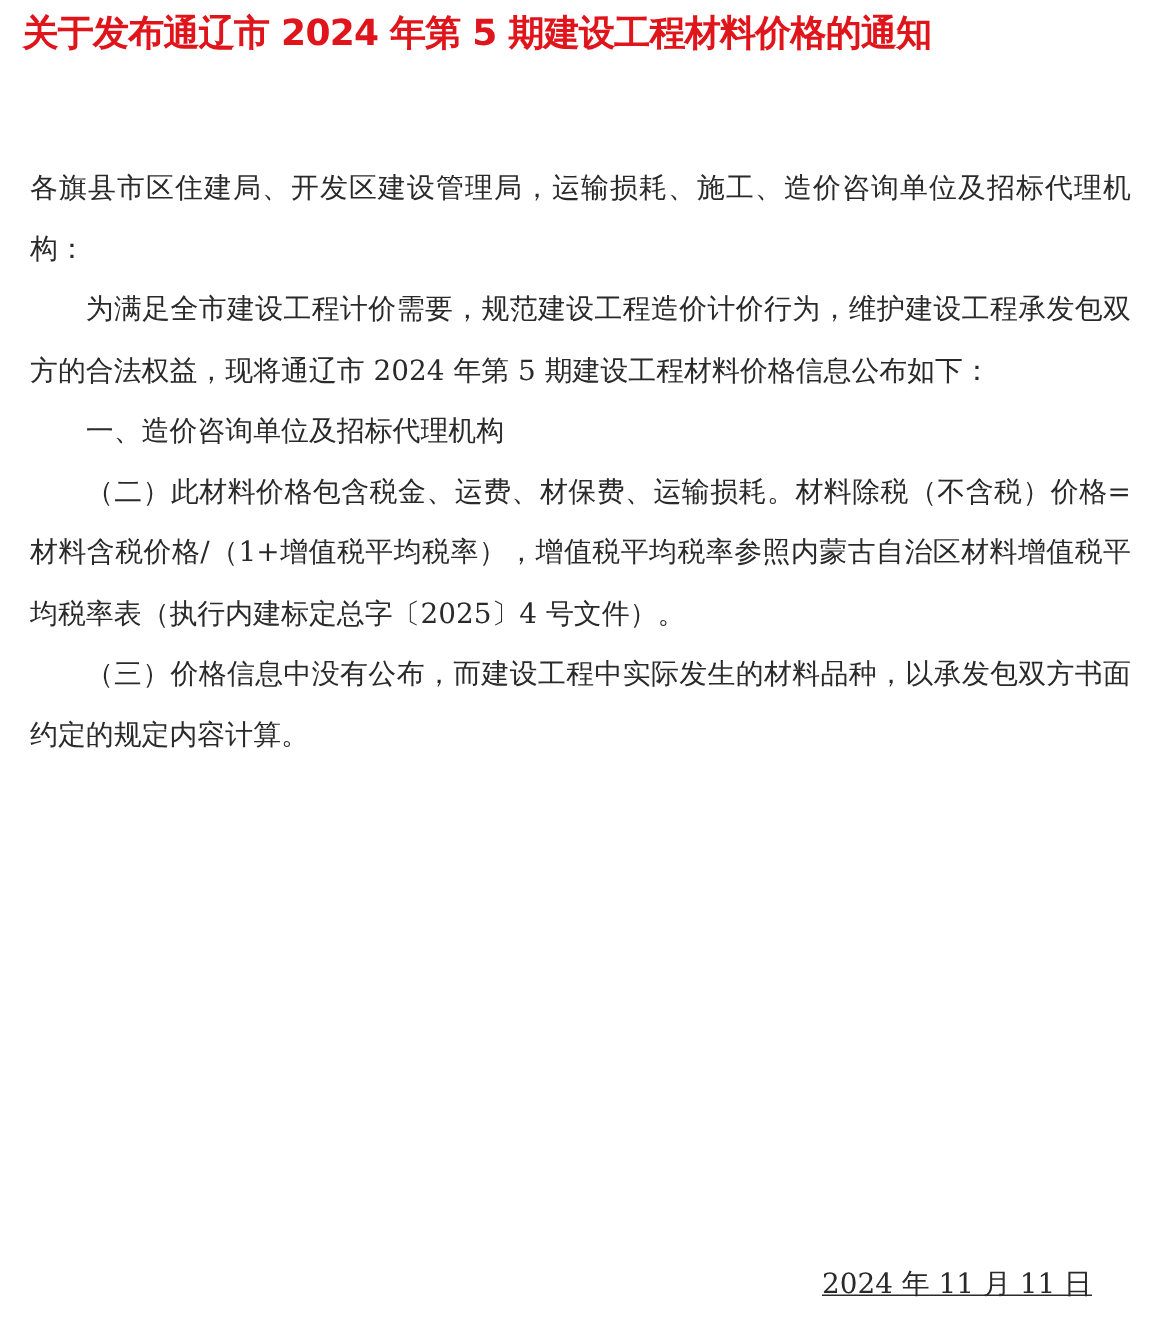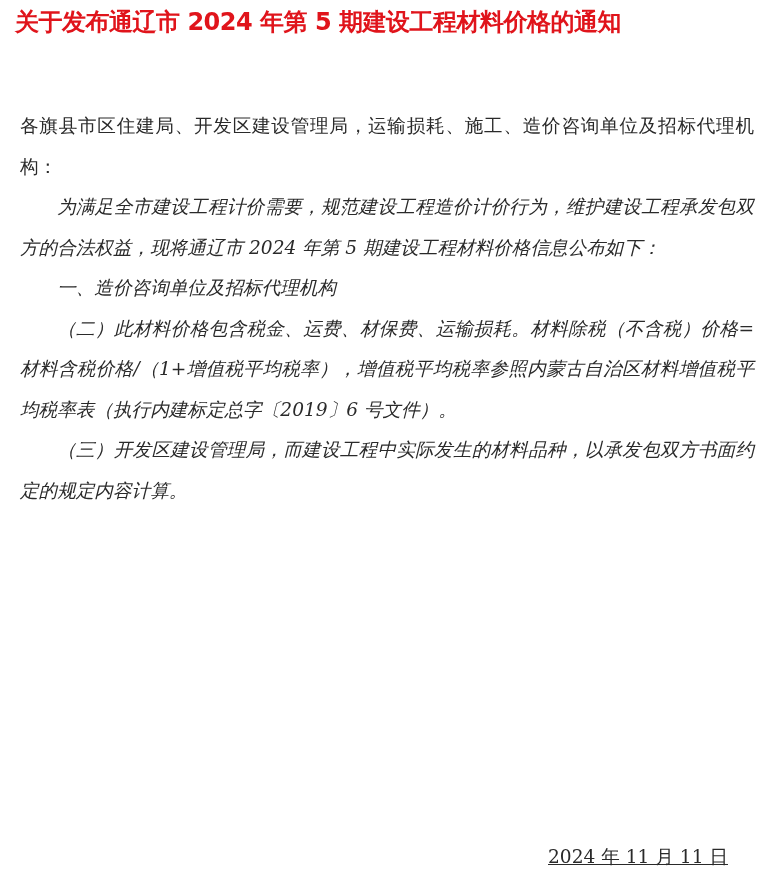--- a/index.html
+++ b/index.html
@@ -38,38 +38,37 @@
       line-height: 40.5px;
       letter-spacing: 0px;
     }
     .para {
       margin: 0;
       text-align: justify;
       text-align-last: left;
     }
     .indent {
       text-indent: 2em;
-      font-style: italic;
     }
     .date {
       position: absolute;
       left: 548px;
       top: 842px;
       font-size: 18.6px;
       line-height: 30px;
       white-space: nowrap;
       text-decoration: underline;
     }
   </style>
 </head>
 <body>
 
 <div class="title">关于发布通辽市 2024 年第 5 期建设工程材料价格的通知</div>
 
 <div class="body">
   <p class="para">各旗县市区住建局、开发区建设管理局，运输损耗、施工、造价咨询单位及招标代理机构：</p>
   <p class="para indent">为满足全市建设工程计价需要，规范建设工程造价计价行为，维护建设工程承发包双方的合法权益，现将通辽市 2024 年第 5 期建设工程材料价格信息公布如下：</p>
   <p class="para indent">一、造价咨询单位及招标代理机构</p>
-  <p class="para indent">（二）此材料价格包含税金、运费、材保费、运输损耗。材料除税（不含税）价格=材料含税价格/（1+增值税平均税率），增值税平均税率参照内蒙古自治区材料增值税平均税率表（执行内建标定总字〔2019〕6 号文件）。</p>
-  <p class="para indent">（三）开发区建设管理局，而建设工程中实际发生的材料品种，以承发包双方书面约定的规定内容计算。</p>
+  <p class="para indent">（二）此材料价格包含税金、运费、材保费、运输损耗。材料除税（不含税）价格=材料含税价格/（1+增值税平均税率），增值税平均税率参照内蒙古自治区材料增值税平均税率表（执行内建标定总字〔2025〕4 号文件）。</p>
+  <p class="para indent">（三）价格信息中没有公布，而建设工程中实际发生的材料品种，以承发包双方书面约定的规定内容计算。</p>
 </div>
 
 <div class="date">2024 年 11 月 11 日</div>
 
 </body></html>

